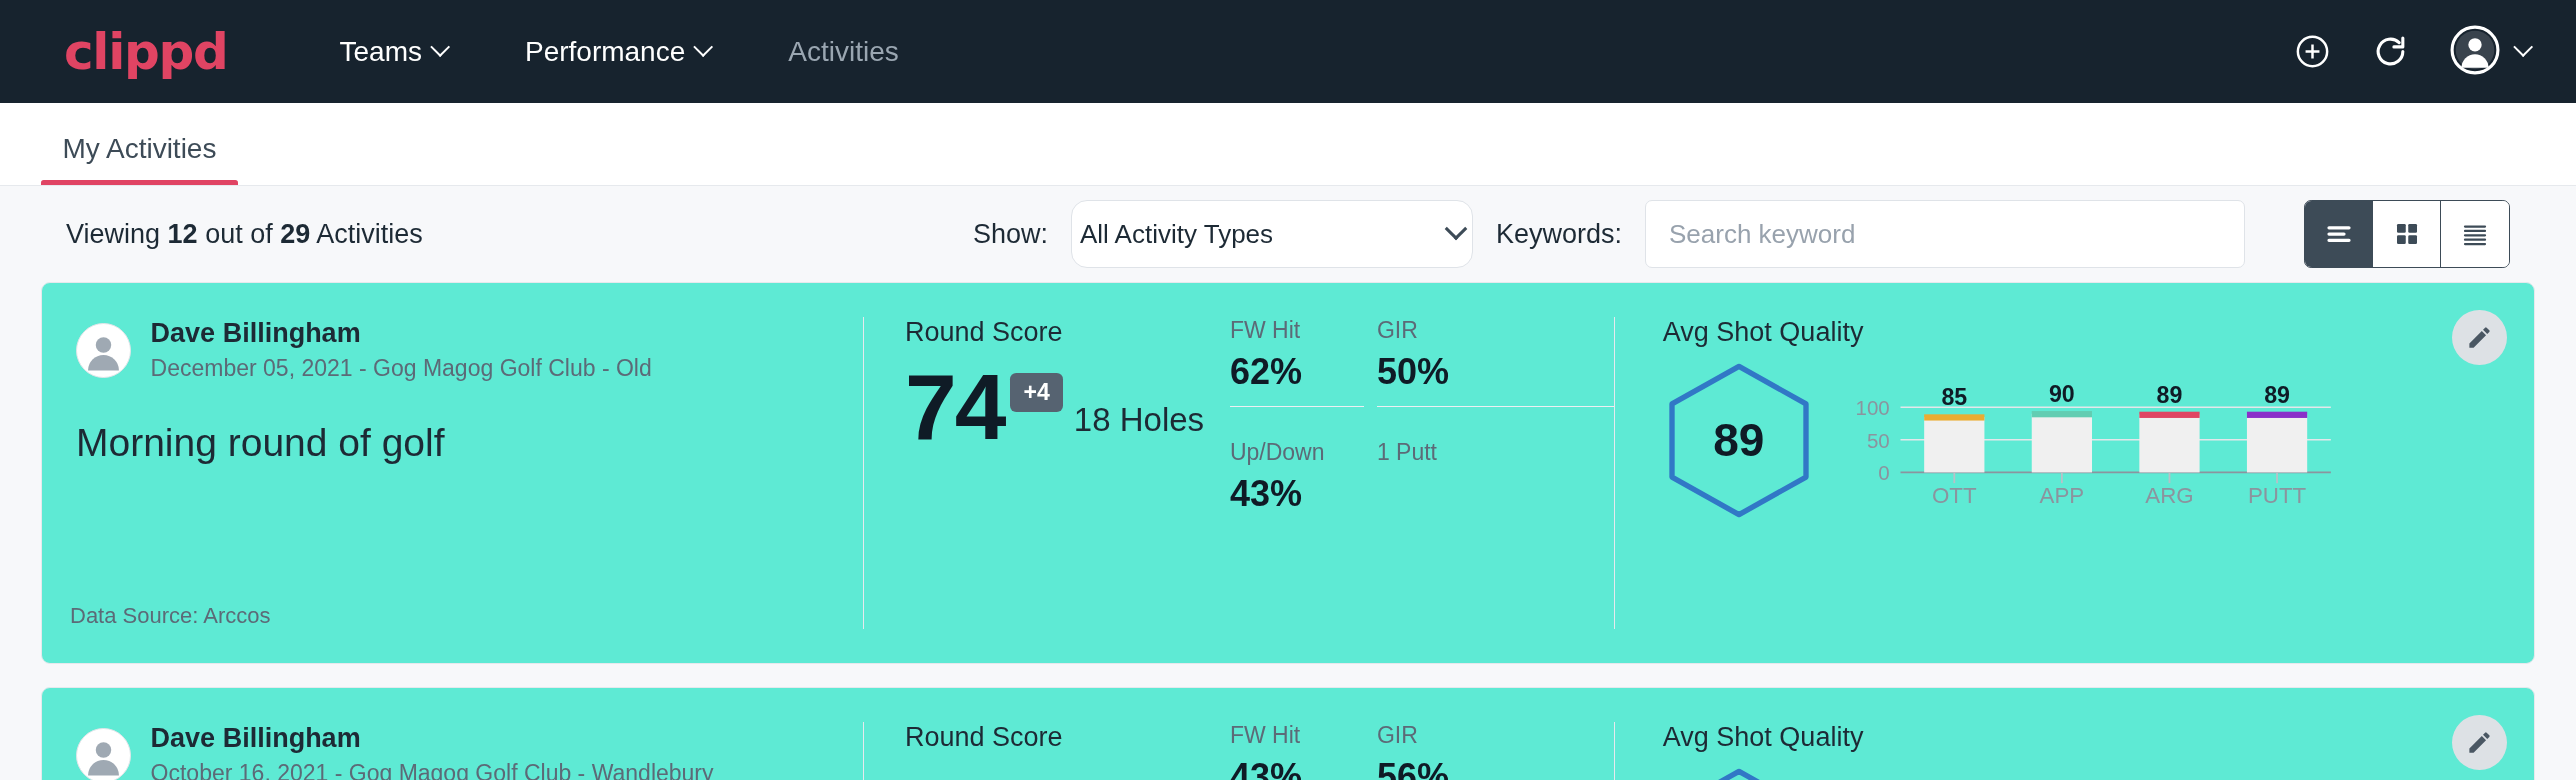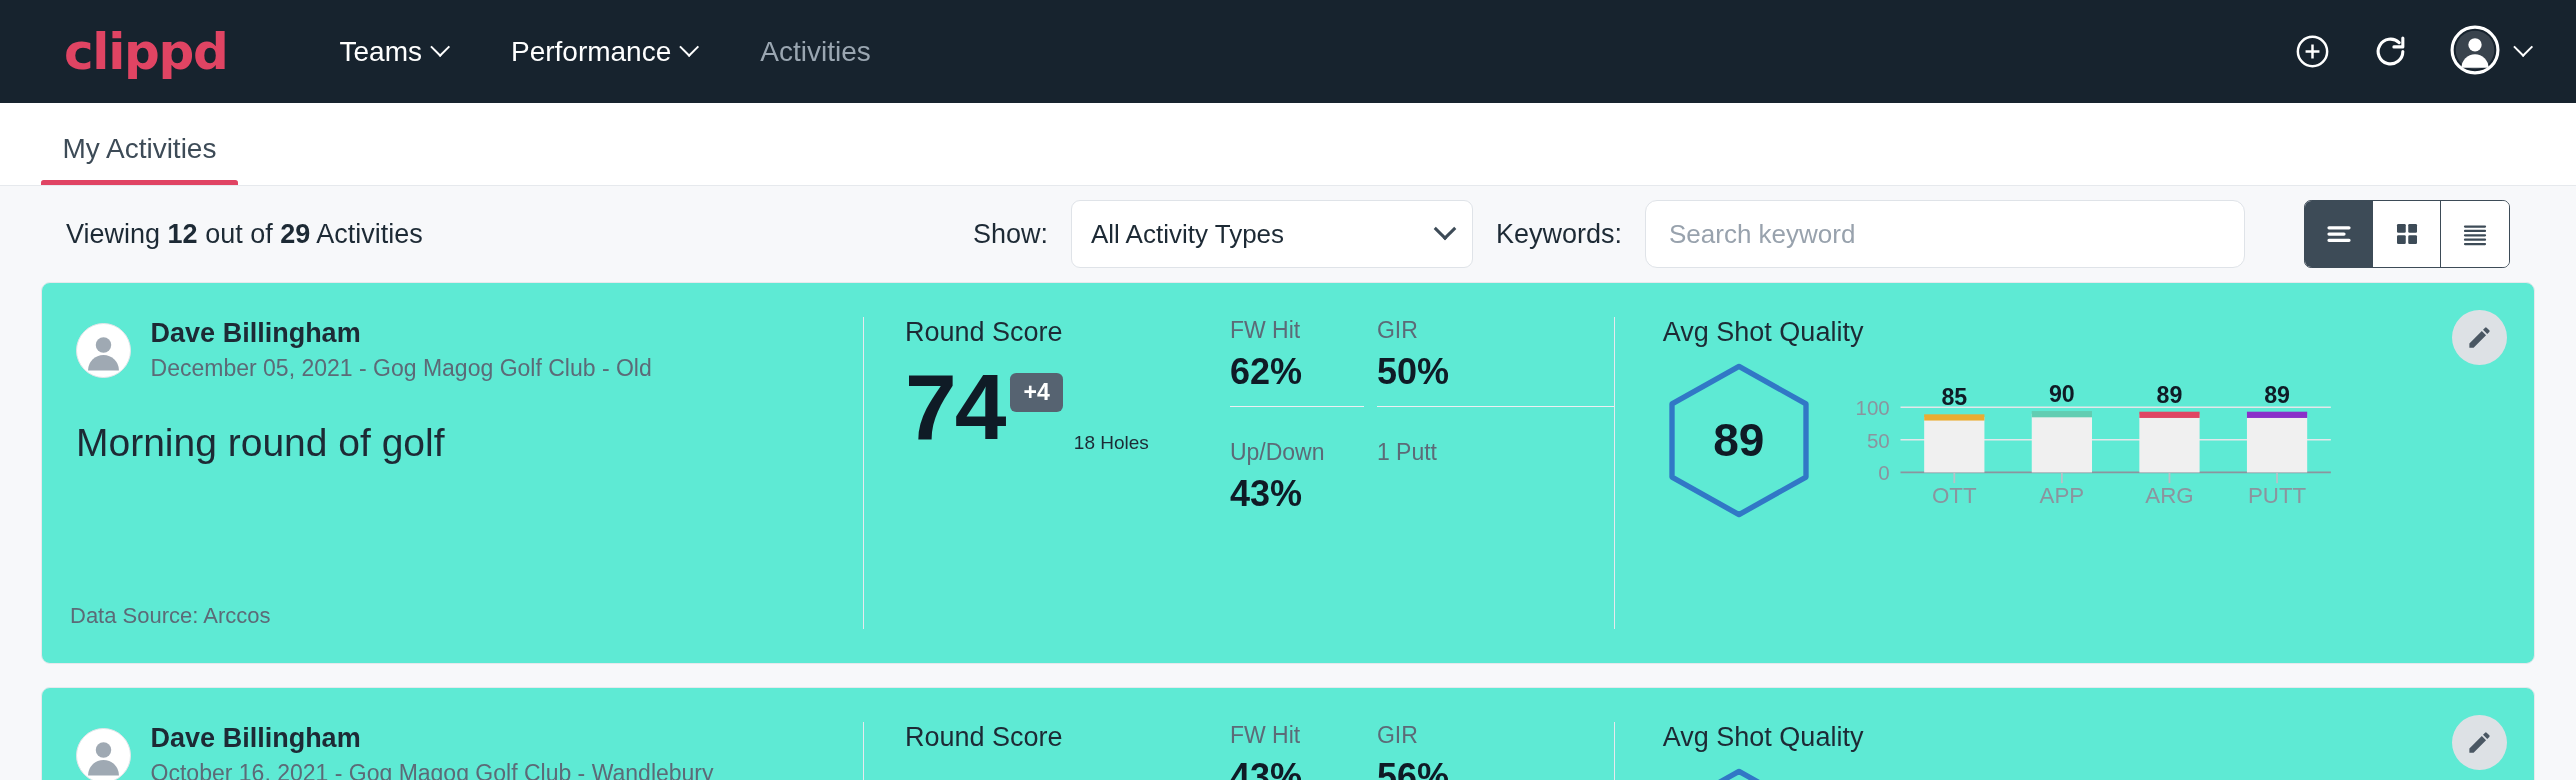--- a/index.html
+++ b/index.html
@@ -21,21 +21,21 @@
   }
   .logo {
     font-size: 50px;
     font-weight: 700;
     color: #e04463;
     letter-spacing: -1.3px;
     margin-right: 80px;
     line-height: 1;
     font-family: "DejaVu Sans", sans-serif;
   }
-  .nav-links { display: flex; align-items: center; gap: 0px; }
+  .nav-links { display: flex; align-items: center; gap: 14px; }
   .nav-link {
     display: flex; align-items: center; gap: 10.7px;
     color: #ffffff;
     font-size: 28px;
     padding: 10.7px 32px;
     cursor: pointer;
     white-space: nowrap;
   }
   .nav-link.muted { color: #9aa6b1; }
   .chev {
@@ -95,39 +95,39 @@
   .viewing b { font-weight: 700; }
   .filter-mid {
     margin-left: auto;
     display: flex; align-items: center; gap: 23px;
   }
   .filter-label { font-size: 27px; color: #1d2a35; white-space: nowrap; }
   .select {
     width: 402px; height: 68px;
     background: #ffffff;
     border: 0.9px solid #dfe3e8;
-    border-radius: 9px;
+    border-radius: 16px;
     display: flex; align-items: center;
-    padding: 0 19px;
+    padding: 0 8px;
     cursor: pointer;
     font-size: 26px;
     color: #1d2a35;
   }
   .select .sel-chev {
     margin-left: auto;
     width: 16px; height: 16px;
     border-right: 3.6px solid #3d4b57;
     border-bottom: 3.6px solid #3d4b57;
     transform: rotate(45deg) translate(-3.6px,-3.6px);
   }
   .search-input {
     width: 600px; height: 68px;
     background: #ffffff;
     border: 0.9px solid #dfe3e8;
-    border-radius: 12px;
+    border-radius: 7px;
     padding: 0 23px;
     font-size: 26px;
     color: #1d2a35;
     font-family: "Liberation Sans", sans-serif;
     outline: none;
   }
   .search-input::placeholder { color: #98a2ad; }
   .viewtoggle {
     margin-left: 36px;
     display: flex;
@@ -206,21 +206,21 @@
     background: #566371;
     color: #ffffff;
     font-size: 23px;
     font-weight: 700;
     border-radius: 6.2px;
     padding: 6.2px 13.4px;
     align-self: flex-start;
     margin-left: 5.4px;
     margin-top: 12.5px;
   }
-  .holes { font-size: 19px; color: #1d2a35; margin-left: 10.7px; margin-bottom: 0; }
+  .holes { font-size: 33px; color: #1d2a35; margin-left: 10.7px; margin-bottom: 15px; }
 
   .stat-grid { display: grid; grid-template-columns: 134px 1fr; column-gap: 28.6px; row-gap: 0; gap: 13px; }
   .stat-cell { padding-bottom: 12.5px; }
   .stat-cell.bordered { border-bottom: 0.9px solid #edeff2; margin-bottom: 19.6px; }
   .stat-k { font-size: 23px; color: #5c6a77; }
   .stat-v { font-size: 36px; font-weight: 700; color: #0f1b26; margin-top: 7.1px; }
 
   .quality-body { display: flex; align-items: center; margin-top: 12.5px; gap: 23px; }
   .hex-wrap { position: relative; width: 152px; height: 159px; flex: 0 0 auto; }
   .hex-num {

